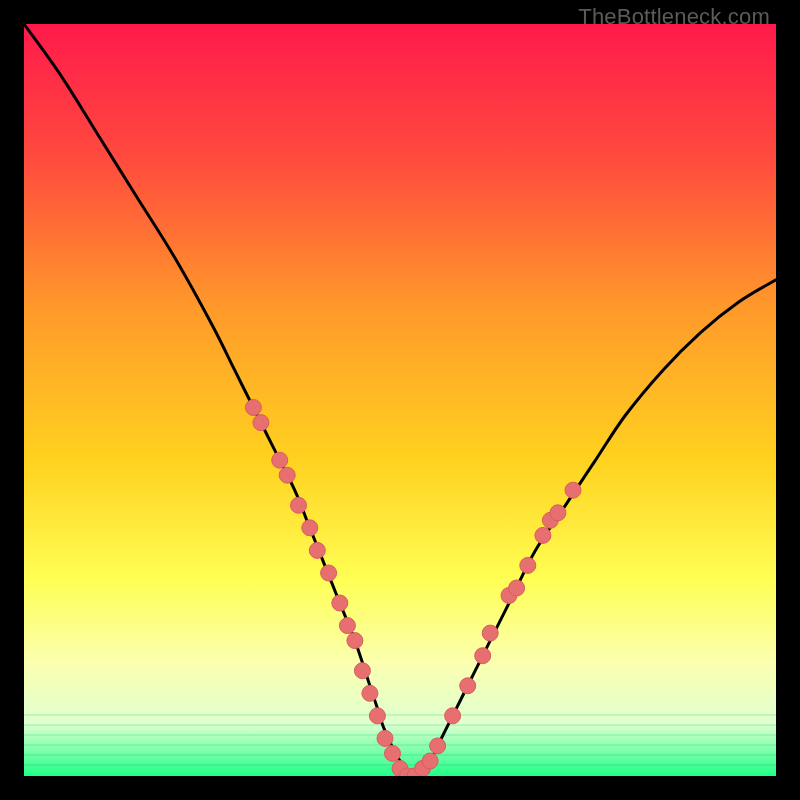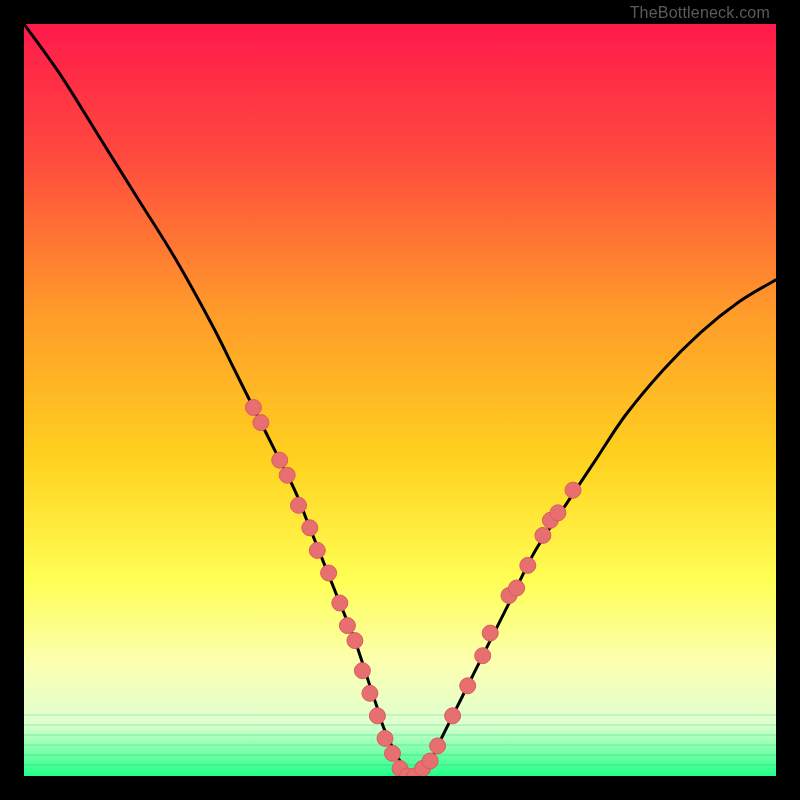--- a/index.html
+++ b/index.html
@@ -32,21 +32,21 @@
     left: 0;
     top: 0;
     width: 752px;
     height: 752px;
   }
   .watermark {
     position: absolute;
     top: 4px;
     right: 30px;
     color: #5b5b5b;
-    font-size: 16px;
+    font-size: 22px;
     font-weight: 500;
     letter-spacing: 0.2px;
     user-select: none;
     margin-left: 34px;
   }
   svg.curve-layer {
     position: absolute;
     left: 0;
     top: 0;
     width: 752px;

